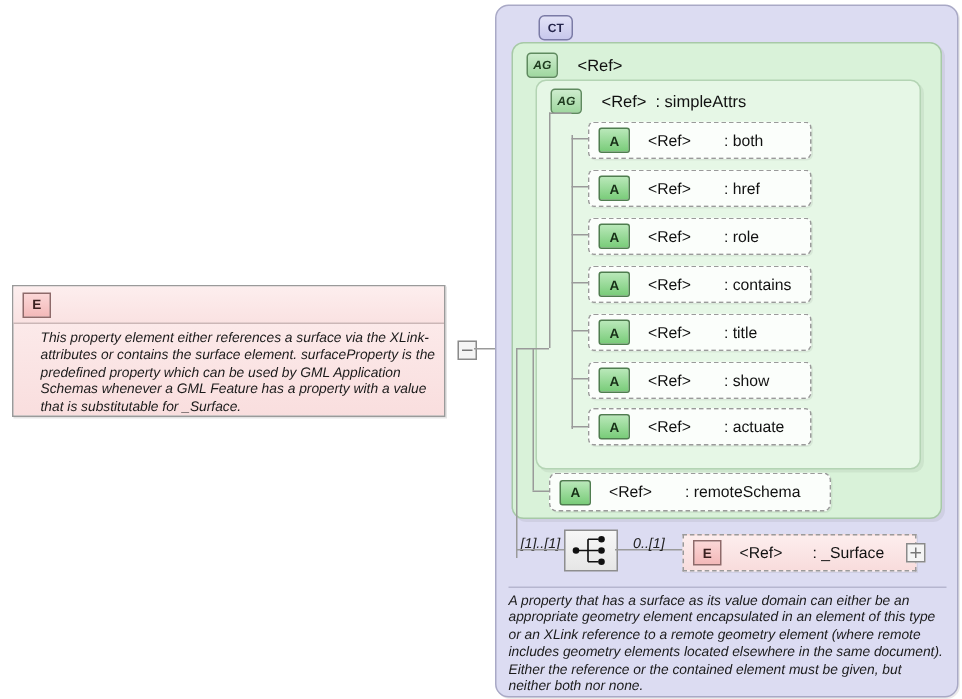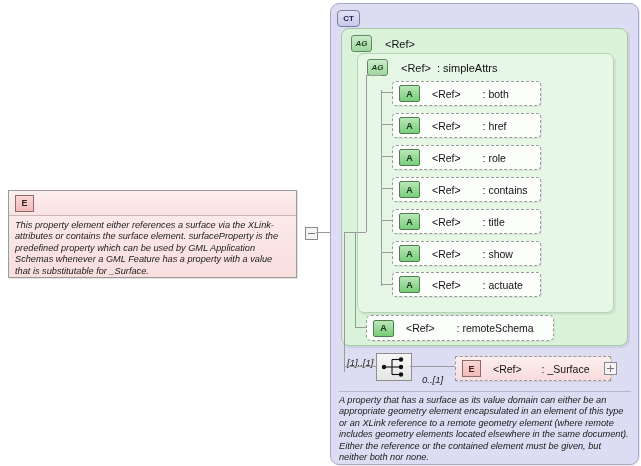--- a/index.html
+++ b/index.html
@@ -35,21 +35,21 @@
     background:linear-gradient(#cdeccd,#9fd79f);border-radius:3px;
     width:19px;font-size:8px;font-style:italic;}
   .ibox.a{border:1px solid #4f7d4f;color:#173017;
     background:linear-gradient(#b9e8b9,#79cc79);
     width:19px;height:15px;border-radius:2px;}
   .ibox.ct{border:1px solid #7b7ba6;color:#24244a;
     background:linear-gradient(#e2e2f6,#c8c8ec);border-radius:4px;
     width:21px;font-size:8px;}
   .elem-title{font-size:11.5px;color:#111;letter-spacing:.1px;}
   .elem-doc{
-    padding:4px 6px 0 6px;font-size:9.2px;line-height:11.4px;
+    padding:4px 6px 0 18px;font-size:9.2px;line-height:11.4px;
     font-style:italic;color:#1a1a1a;
   }
 
   
   .exp{
     position:absolute;width:11px;height:11px;
     background:#f4f4f4;border:1px solid #8a8a8a;
     display:flex;align-items:center;justify-content:center;
     font-size:10px;line-height:8px;color:#666;font-family:"Liberation Sans",sans-serif;
   }
@@ -61,21 +61,21 @@
   .lnh{height:1px;}
   .lnv{width:1px;}
 
   
   .ct-box{
     position:absolute;left:330px;top:3px;width:307px;height:460px;
     background:#dcdcf2;
     border:1px solid #a9a9c6;border-radius:9px;
     box-shadow:1px 1px 0 rgba(0,0,0,.08);
   }
-  .ct-head{position:absolute;left:6px;top:6px;display:flex;align-items:center;}
+  .ct-head{position:absolute;left:28px;top:6px;display:flex;align-items:center;}
   .ct-head .t{font-size:11.5px;color:#111;margin-left:7px;}
 
   
   .ag1{
     position:absolute;left:341px;top:28px;width:285px;height:316px;
     background:#d9f2d9;border:1px solid #a7c9a7;border-radius:8px;
     box-shadow:2px 2px 0 rgba(0,0,0,.06);
   }
   .ag1-head{position:absolute;left:9px;top:6px;display:flex;align-items:center;}
   .ag1-head .t{font-size:11px;color:#111;margin-left:6px;}
@@ -237,21 +237,21 @@
       <line x1="15" y1="5.5" x2="22" y2="5.5" stroke="#111" stroke-width="1.1"></line>
       <line x1="15" y1="13" x2="22" y2="13" stroke="#111" stroke-width="1.1"></line>
       <line x1="15" y1="20.5" x2="22" y2="20.5" stroke="#111" stroke-width="1.1"></line>
       <circle cx="24" cy="5.5" r="2.2" fill="#111"></circle>
       <circle cx="24" cy="13" r="2.2" fill="#111"></circle>
       <circle cx="24" cy="20.5" r="2.2" fill="#111"></circle>
     </svg>
   </div>
   <div class="ln lnh" style="left:344px;top:366px;width:32px;"></div>
   <div class="ln lnh" style="left:410px;top:366px;width:45px;"></div>
-  <div class="card" style="left:422px;top:374px;">0..[1]</div>
+  <div class="card" style="left:422px;top:357px;">0..[1]</div>
 
   <div class="surf">
     <span class="ibox">E</span>
     <span class="nm"><span>&lt;Ref&gt;</span><span class="sep"></span><span>: _Surface</span></span>
   </div>
   <div class="exp plus" style="left:604px;top:362px;"></div>
 
 </div>
 
 </body></html>

